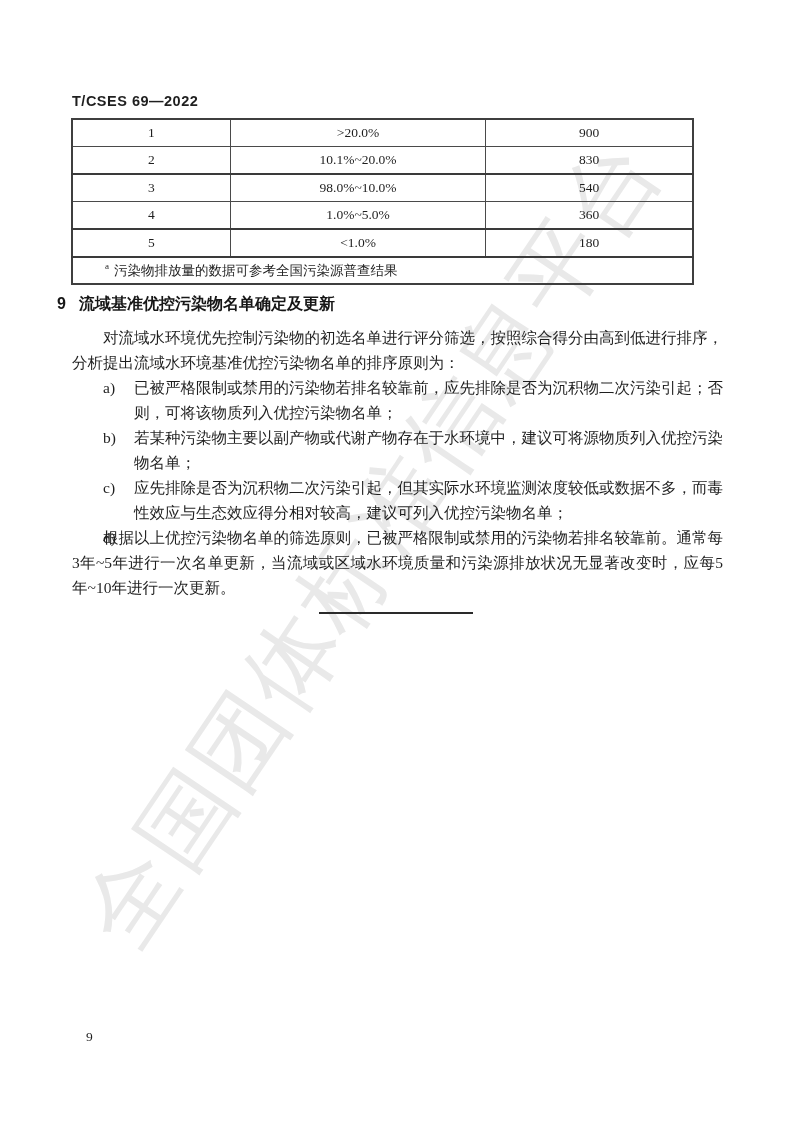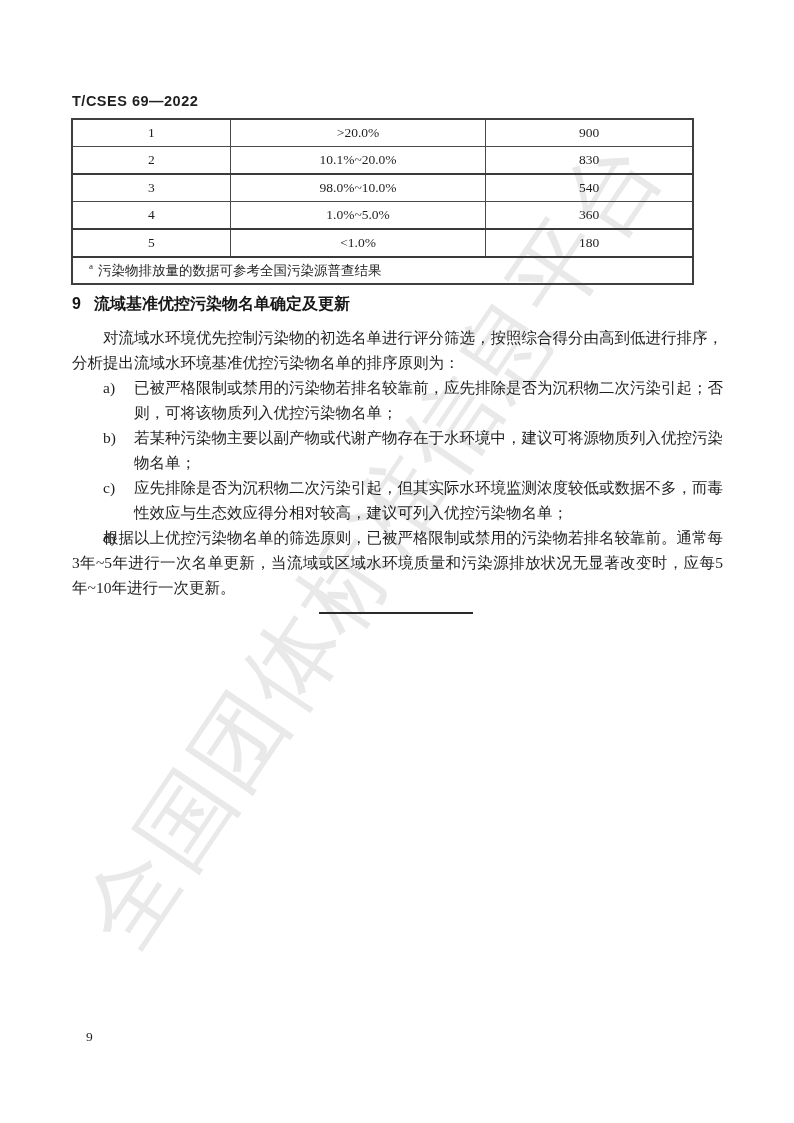--- a/index.html
+++ b/index.html
@@ -47,31 +47,31 @@
   table.score-table td{
     border:1px solid #4a4a4a;
     text-align:center;
     height:26px;
     padding:0 4px;
     vertical-align:middle;
   }
   table.score-table tr.thick td{border-top-width:2px;border-top-color:#3a3a3a;}
   table.score-table td.footnote-cell{
     text-align:left;
-    padding-left:16px;
+    padding-left:32px;
     height:25px;
   }
   .sup{
     vertical-align:super;
     font-size:9px;
     margin-right:5px;
   }
   
   .sec-heading{
-    left:72px;top:294px;width:651px;
+    left:57px;top:294px;width:651px;
     font-size:16px;
     font-weight:700;
     font-family:"Liberation Sans","DejaVu Sans",sans-serif;
     color:#161616;
   }
   .sec-heading .sec-num{margin-right:13px;}
   
   .body-text{
     left:72px;top:325px;width:651px;
     font-size:15.5px;

